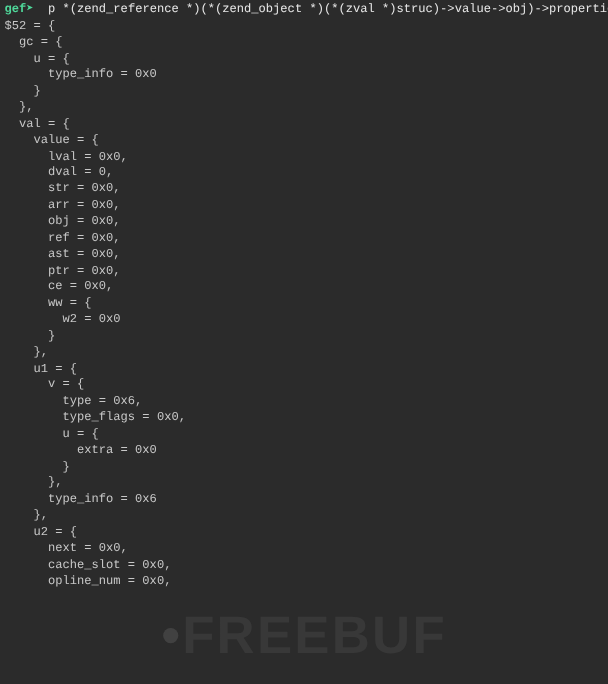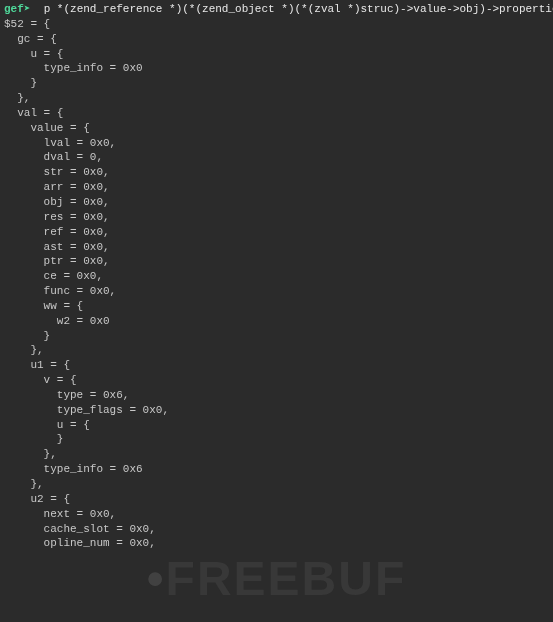--- a/index.html
+++ b/index.html
@@ -61,35 +61,34 @@
     <div class="line output">      type_info = 0x0</div>
     <div class="line output">    }</div>
     <div class="line output">  },</div>
     <div class="line output">  val = {</div>
     <div class="line output">    value = {</div>
     <div class="line output">      lval = 0x0,</div>
     <div class="line output">      dval = 0,</div>
     <div class="line output">      str = 0x0,</div>
     <div class="line output">      arr = 0x0,</div>
     <div class="line output">      obj = 0x0,</div>
-    <div class="line output">      res = 0x0,</div>
     <div class="line output">      ref = 0x0,</div>
     <div class="line output">      ast = 0x0,</div>
     <div class="line output">      ptr = 0x0,</div>
     <div class="line output">      ce = 0x0,</div>
-    <div class="line output">      func = 0x0,</div>
     <div class="line output">      ww = {</div>
     <div class="line output">        w2 = 0x0</div>
     <div class="line output">      }</div>
     <div class="line output">    },</div>
     <div class="line output">    u1 = {</div>
     <div class="line output">      v = {</div>
     <div class="line output">        type = 0x6,</div>
     <div class="line output">        type_flags = 0x0,</div>
     <div class="line output">        u = {</div>
+    <div class="line output">          extra = 0x0</div>
     <div class="line output">        }</div>
     <div class="line output">      },</div>
     <div class="line output">      type_info = 0x6</div>
     <div class="line output">    },</div>
     <div class="line output">    u2 = {</div>
     <div class="line output">      next = 0x0,</div>
     <div class="line output">      cache_slot = 0x0,</div>
     <div class="line output">      opline_num = 0x0,</div>
   </div>
 

